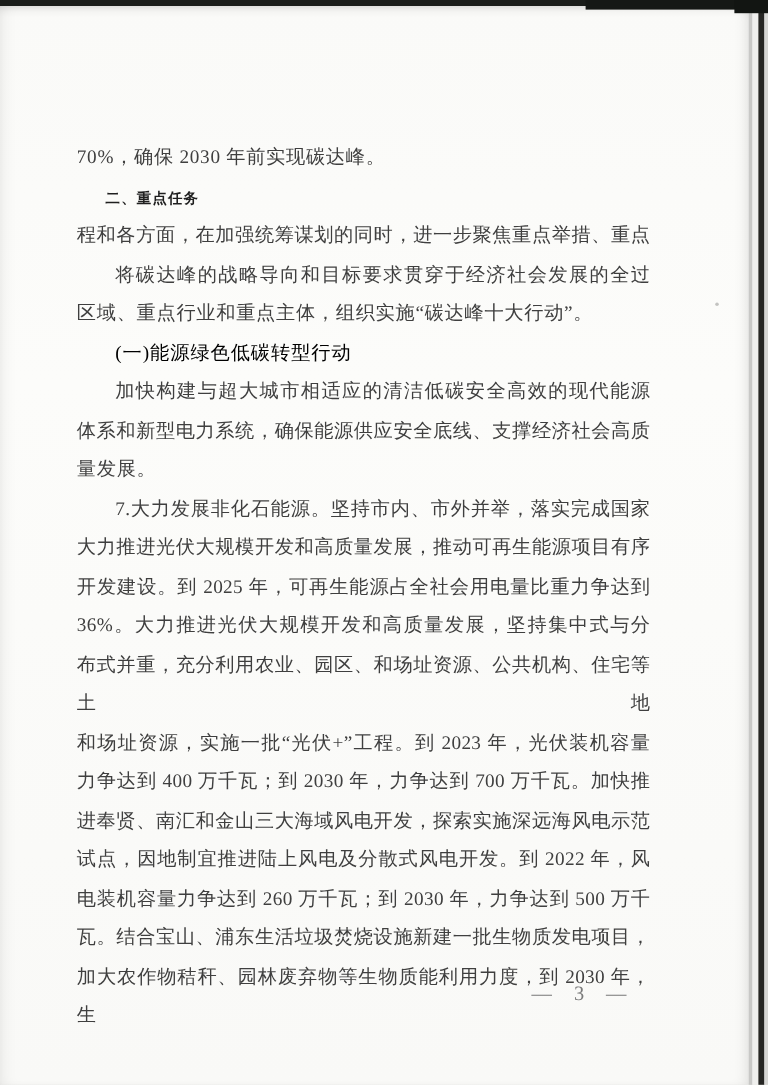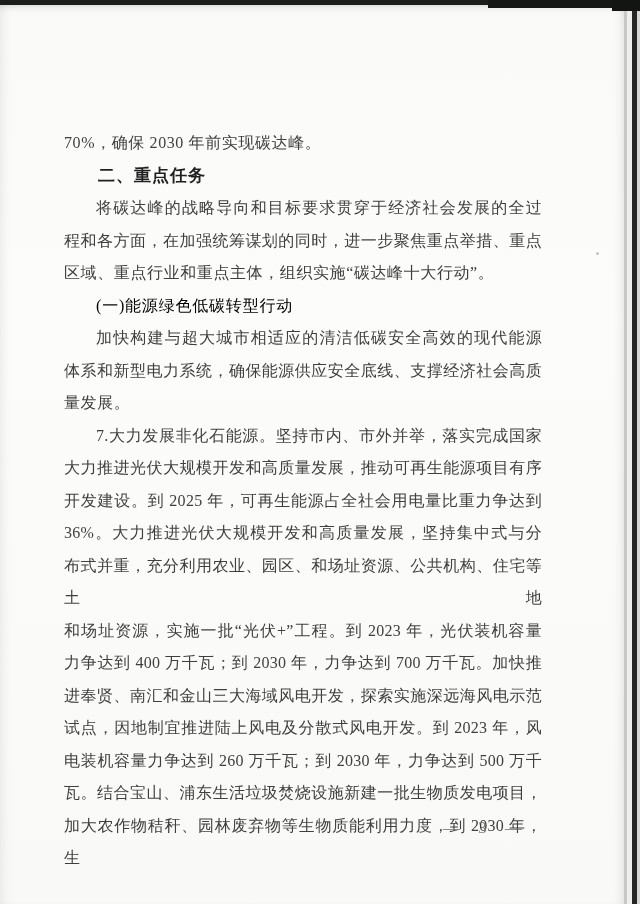--- a/index.html
+++ b/index.html
@@ -66,21 +66,21 @@
     z-index: 2;
   }
   .scan-speck {
     position: absolute; left: 596px; top: 252px;
     width: 3px; height: 3px; border-radius: 50%;
     background: #c3c3c1;
     z-index: 3;
   }
   
   .content {
-    position: absolute; left: 64px; top: 127px;
+    position: absolute; left: 64px; top: 116px;
     width: 478px;
     font-size: 16px;
     line-height: 32.5px;
     color: #3f3f3f;
     z-index: 3;
   }
   .line {
     text-align: justify;
     text-align-last: justify;
     white-space: normal;
@@ -89,21 +89,21 @@
   .line.end {
     text-align-last: left;
     letter-spacing: 0.6px;
   }
   .line.ind { text-indent: 2em; }
   .line.h1 {
     font-family: "Liberation Sans", "DejaVu Sans", sans-serif;
     font-weight: bold;
     color: #1f1f1f;
     letter-spacing: 1px;
-    font-size: 17px;
+    font-size: 12px;
   }
   .line.h2 {
     color: #000000;
     letter-spacing: 0.8px;
   }
   
   .page-num {
     position: absolute; left: 443px; top: 818px;
     font-size: 17px;
     color: #7b7b7b;
@@ -122,34 +122,34 @@
 <div class="scan-top-corner"></div>
 <div class="scan-right-hairline"></div>
 <div class="scan-right-gutter"></div>
 <div class="scan-right-dark"></div>
 <div class="scan-right-edge"></div>
 <div class="scan-speck"></div>
 
 <div class="content">
     <div class="line body end">70%，确保 2030 年前实现碳达峰。</div>
     <div class="line h1 ind end">二、重点任务</div>
+    <div class="line body">程和各方面，在加强统筹谋划的同时，进一步聚焦重点举措、重点</div>
     <div class="line body ind">将碳达峰的战略导向和目标要求贯穿于经济社会发展的全过</div>
-    <div class="line body">程和各方面，在加强统筹谋划的同时，进一步聚焦重点举措、重点</div>
     <div class="line body end">区域、重点行业和重点主体，组织实施“碳达峰十大行动”。</div>
     <div class="line h2 ind end">(一)能源绿色低碳转型行动</div>
     <div class="line body ind">加快构建与超大城市相适应的清洁低碳安全高效的现代能源</div>
     <div class="line body">体系和新型电力系统，确保能源供应安全底线、支撑经济社会高质</div>
     <div class="line body end">量发展。</div>
     <div class="line body ind">7.大力发展非化石能源。坚持市内、市外并举，落实完成国家</div>
     <div class="line body">大力推进光伏大规模开发和高质量发展，推动可再生能源项目有序</div>
     <div class="line body">开发建设。到 2025 年，可再生能源占全社会用电量比重力争达到</div>
     <div class="line body">36%。大力推进光伏大规模开发和高质量发展，坚持集中式与分</div>
     <div class="line body">布式并重，充分利用农业、园区、和场址资源、公共机构、住宅等土地</div>
     <div class="line body">和场址资源，实施一批“光伏+”工程。到 2023 年，光伏装机容量</div>
     <div class="line body">力争达到 400 万千瓦；到 2030 年，力争达到 700 万千瓦。加快推</div>
     <div class="line body">进奉贤、南汇和金山三大海域风电开发，探索实施深远海风电示范</div>
-    <div class="line body">试点，因地制宜推进陆上风电及分散式风电开发。到 2023 年，风</div>
+    <div class="line body">试点，因地制宜推进陆上风电及分散式风电开发。到 2022 年，风</div>
     <div class="line body">电装机容量力争达到 260 万千瓦；到 2030 年，力争达到 500 万千</div>
     <div class="line body">瓦。结合宝山、浦东生活垃圾焚烧设施新建一批生物质发电项目，</div>
     <div class="line body">加大农作物秸秆、园林废弃物等生物质能利用力度，到 2030 年，生</div>
   </div>
 
 <div class="page-num">— 3 —</div>
 
 </body></html>

